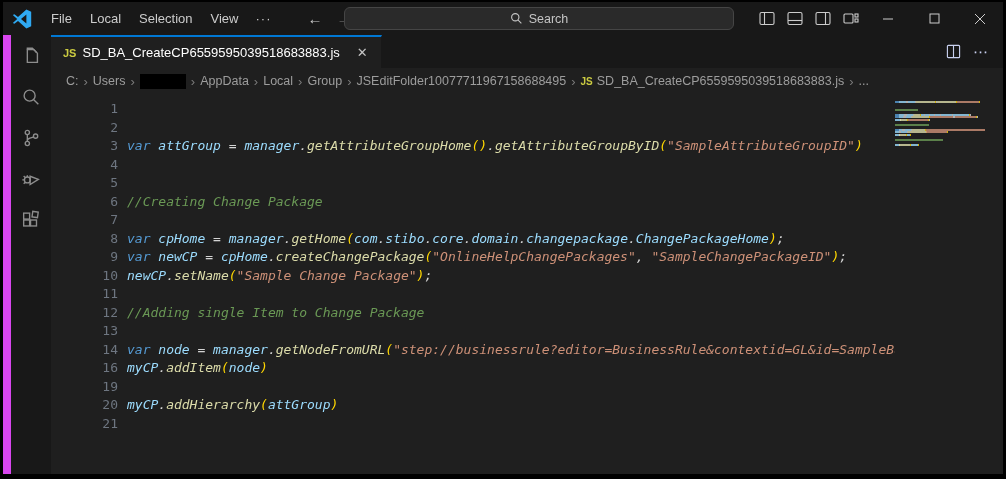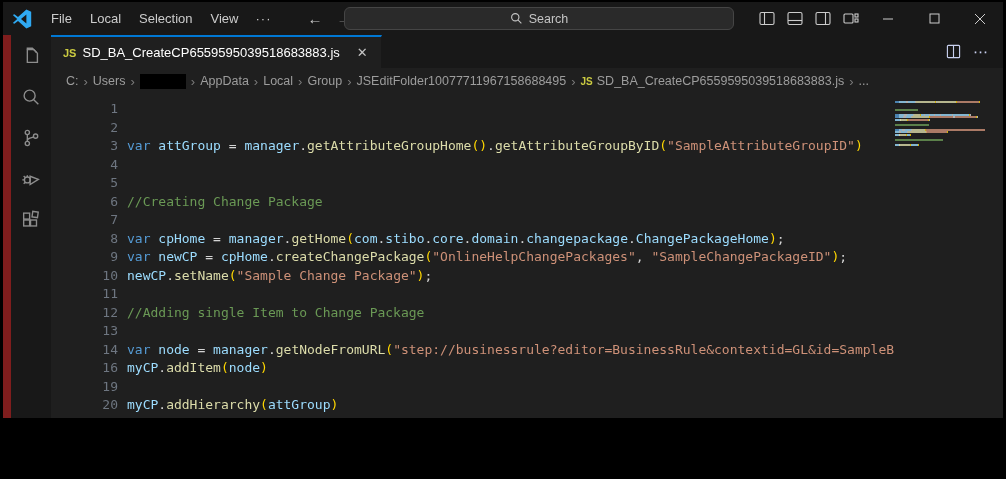--- a/index.html
+++ b/index.html
@@ -1,19 +1,19 @@
 <!DOCTYPE html>
 <html><head>
 <meta charset="utf-8">
 <style>
   * { margin:0; padding:0; box-sizing:border-box; }
   html,body { width:1006px; height:479px; background:#000; overflow:hidden;
               font-family:"Liberation Sans", sans-serif; }
-  .window { position:absolute; left:3px; top:2px; width:1000px; height:416px;
-            background:#7f1d1d; overflow:hidden; }
+  .window { position:absolute; left:3px; top:2px; width:1000px; height:472px;
+            background:#d946ef; overflow:hidden; }
 
   
   .titlebar { position:relative; height:33px; background:#181818; display:flex;
               align-items:center; color:#cccccc; font-size:13px; }
   .logo { width:20px; height:20px; margin:0 10px 0 9px; display:inline-flex; }
   .menu { padding:4px 9px; border-radius:5px; cursor:default; }
   .menu-more { padding:4px 8px; letter-spacing:1px; }
   .nav-arrows { display:flex; gap:14px; margin-left:28px; font-size:15px; }
   .nav-fwd { color:#7e7e7e; }
   .searchbox { position:absolute; left:341px; top:5px; width:390px; height:23px;
@@ -44,21 +44,21 @@
                 padding-left:15px; color:#9d9d9d; font-size:12.5px; white-space:nowrap; }
   .bc-sep { margin:0 5px; color:#7b7b7b; font-size:13px; }
   .bc-redacted { display:inline-block; width:46px; height:15px; background:#000; }
   .bc-js { color:#cbcb41; font-weight:700; font-size:10px; margin-right:4px; }
 
   .editor { position:relative; flex:1; background:#1f1f1f; overflow:hidden; }
   .code { position:absolute; left:0; top:6px; right:108px; bottom:0; overflow:hidden;
           font-family:"DejaVu Sans Mono","Liberation Mono",monospace; font-size:13px; }
   .cline { height:18.5px; line-height:18.5px; white-space:pre; display:flex; }
   .gutter { width:67px; text-align:right; color:#6e7681; flex:none; }
-  .ltext { padding-left:9px; flex:none; }
+  .ltext { padding-left:9px; flex:none;font-style:italic; }
   .tk-k { color:#569cd6; } .tk-v { color:#9cdcfe; } .tk-f { color:#dcdcaa; }
   .tk-s { color:#ce9178; } .tk-c { color:#6a9955; } .tk-p { color:#d4d4d4; }
   .tk-b { color:#ffd700; }
 
   .minimap { position:absolute; top:2px; right:16px; width:92px; bottom:0; overflow:hidden; }
   .mmrow { height:2px; margin-bottom:0.5px; display:flex; overflow:hidden; }
   .mmrow span { height:2px; flex:none; opacity:.8; }
 
   svg { display:block; }
 </style>

